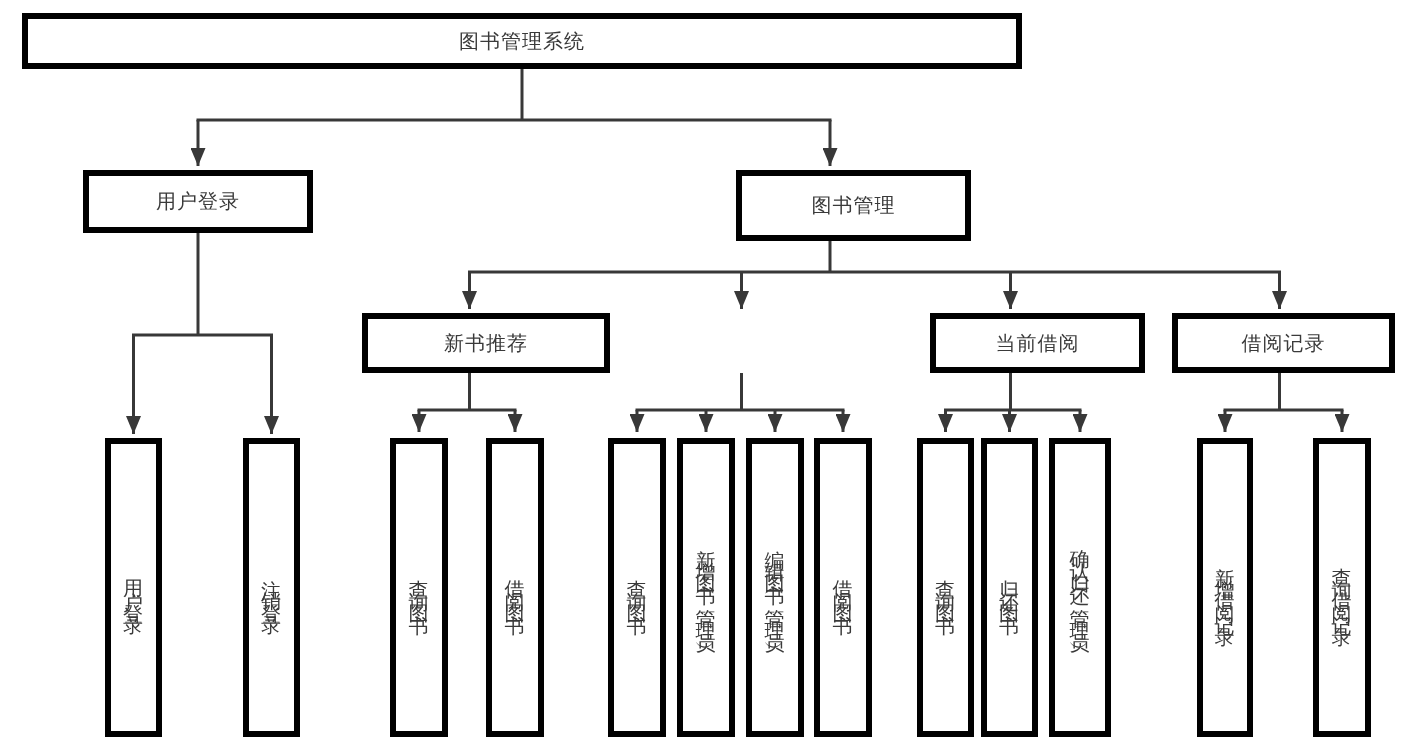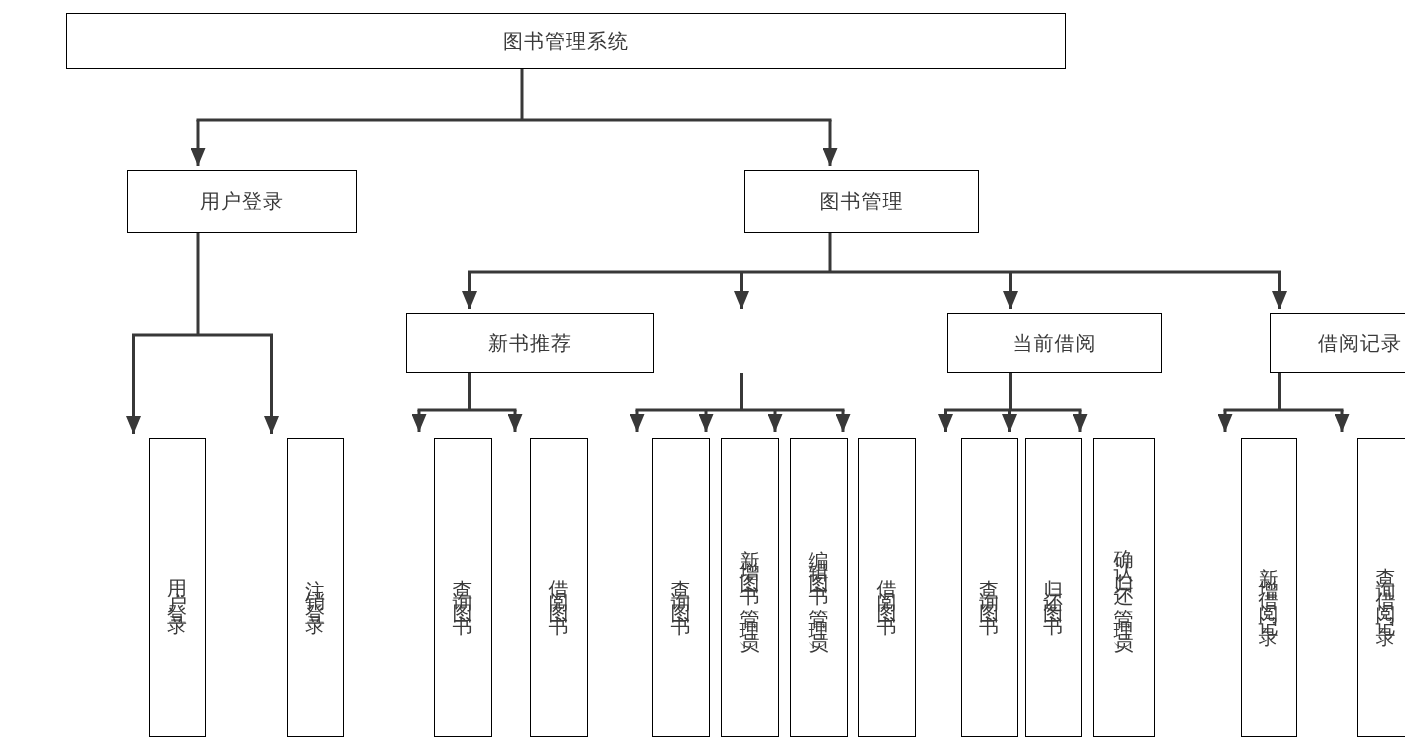--- a/index.html
+++ b/index.html
@@ -7,28 +7,27 @@
     position:relative;
     width:1405px;height:747px;
     background:#ffffff;
     font-family:"Liberation Sans","DejaVu Sans",sans-serif;
     overflow:hidden;
   }
   .lines{position:absolute;left:0;top:0;z-index:1;}
   .box{
     position:absolute;
     box-sizing:border-box;
-    border:1px solid #000000;
+    border:6px solid #000000;
     background:#ffffff;
     display:flex;
     align-items:center;
     justify-content:center;
     z-index:2;
     color:#3a3a3a;
-    margin-left:44px;
   }
   .hlabel{
     font-size:20px;
     letter-spacing:1px;
     white-space:nowrap;
     color:#3a3a3a;
   }
   .leaf span{
     writing-mode:vertical-rl;
     text-orientation:mixed;
@@ -104,31 +103,31 @@
     </g>
   </svg>
 
   <div class="box" style="left:22px;top:13px;width:1000px;height:56px">
     <span class="hlabel">图书管理系统</span>
   </div>
 
   <div class="box" style="left:83px;top:170px;width:230px;height:63px">
     <span class="hlabel">用户登录</span>
   </div>
-  <div class="box" style="left:700px;top:170px;width:235px;height:63px">
+  <div class="box" style="left:736px;top:170px;width:235px;height:71px">
     <span class="hlabel">图书管理</span>
   </div>
 
   <div class="box" style="left:362px;top:313px;width:248px;height:60px">
     <span class="hlabel">新书推荐</span>
   </div>
-  <div class="box" style="left:903px;top:313px;width:215px;height:60px">
+  <div class="box" style="left:930px;top:313px;width:215px;height:60px">
     <span class="hlabel">当前借阅</span>
   </div>
-  <div class="box" style="left:1226px;top:313px;width:180px;height:60px">
+  <div class="box" style="left:1172px;top:313px;width:223px;height:60px">
     <span class="hlabel">借阅记录</span>
   </div>
 
   <div class="box leaf" style="left:105px;top:438px;width:57px;height:299px">
     <span>用户登录</span>
   </div>
   <div class="box leaf" style="left:243px;top:438px;width:57px;height:299px">
     <span>注销登录</span>
   </div>
 

